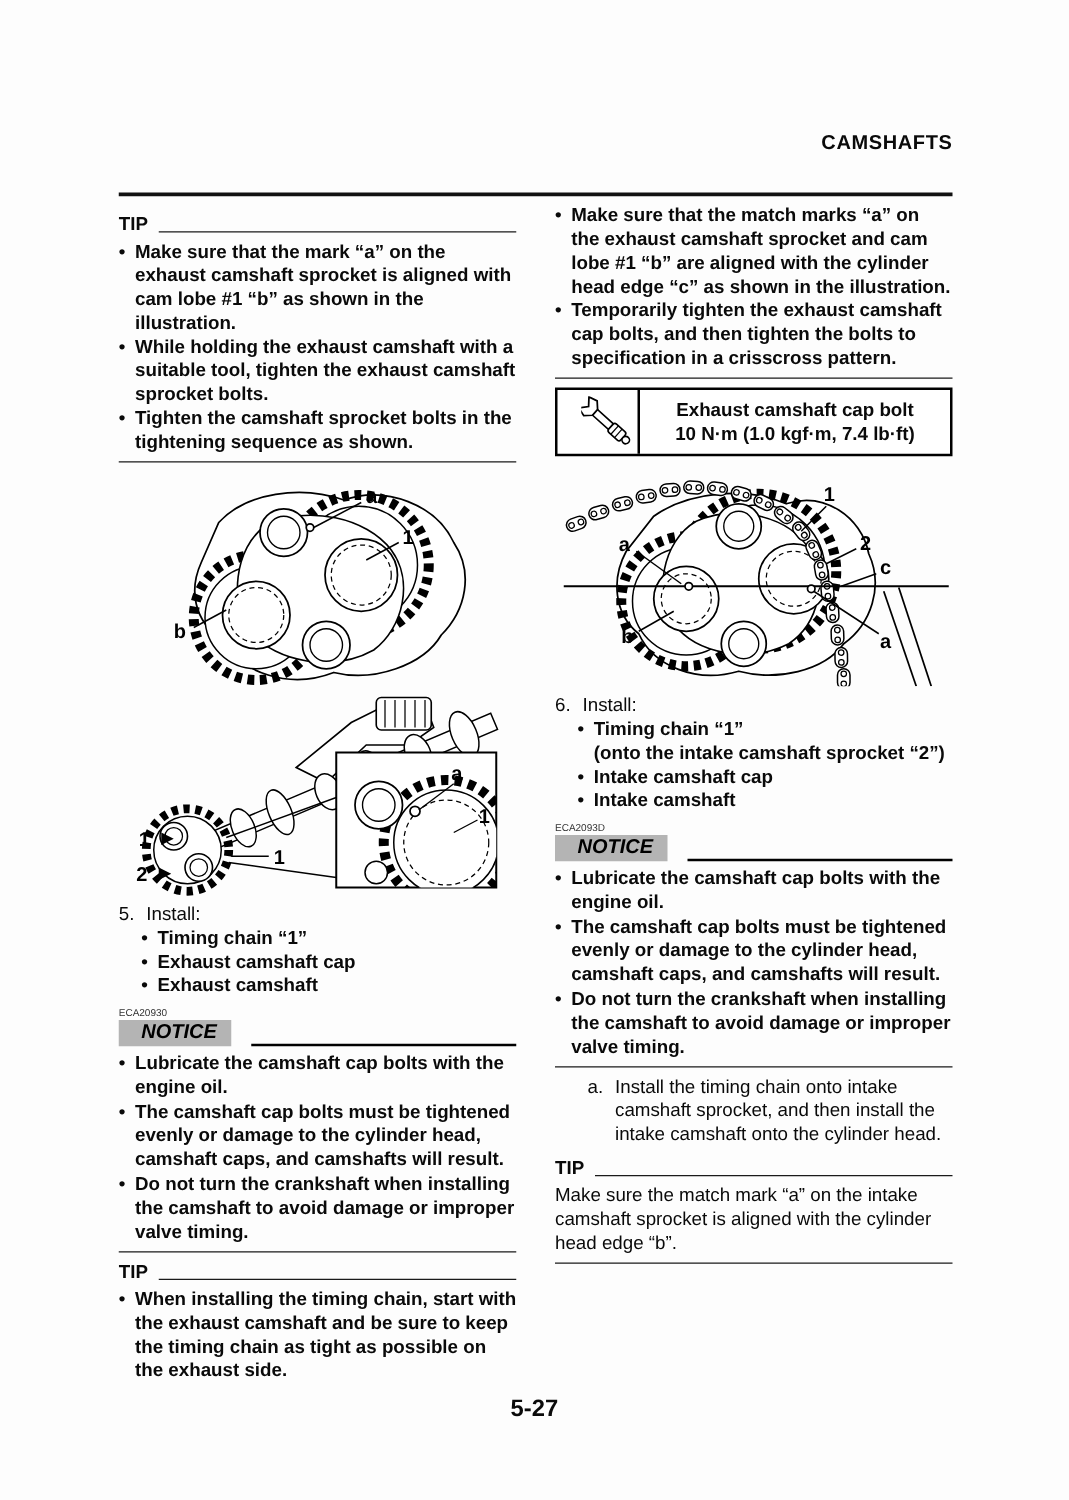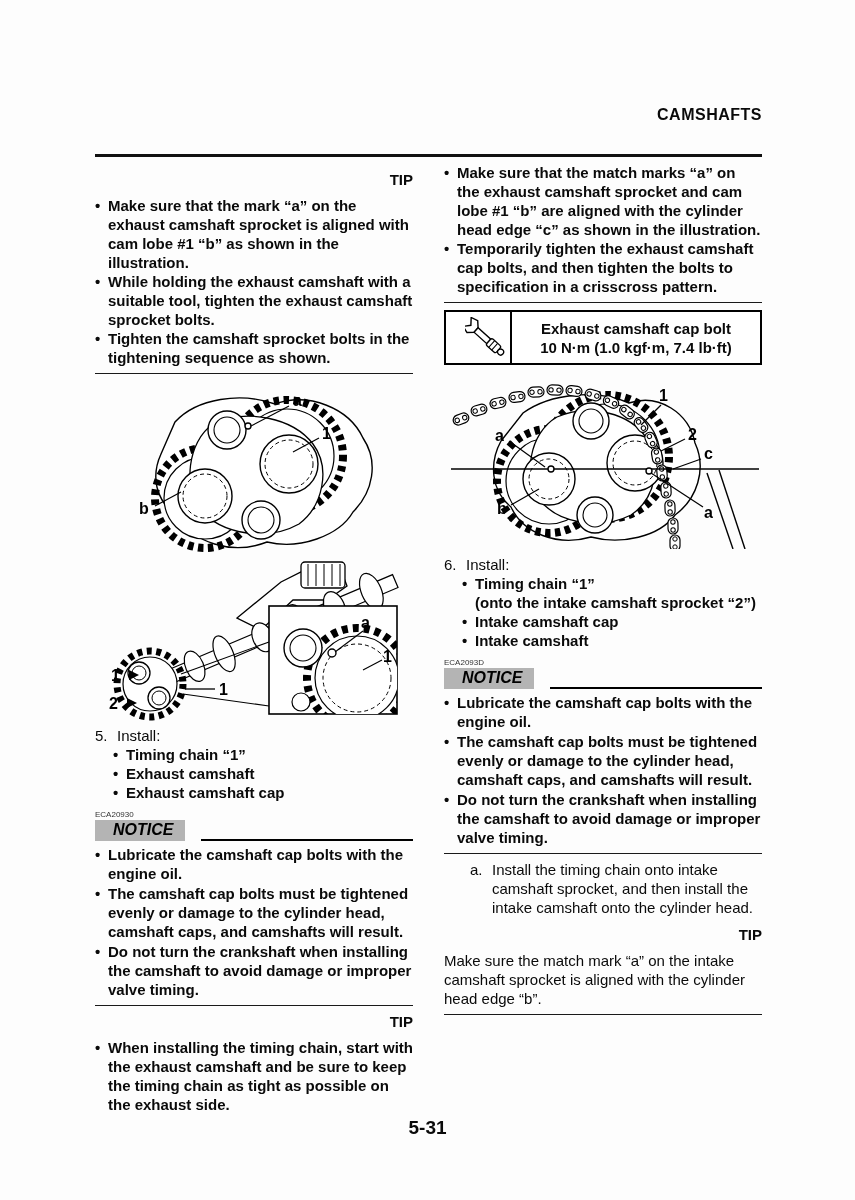--- a/index.html
+++ b/index.html
@@ -6,21 +6,21 @@
   body {
     width:855px; height:1200px; position:relative; background:#fdfdfd; color:#0a0a0a;
     font-family:"Liberation Sans", sans-serif; font-size:15px; line-height:19px;
   }
   .page-title { position:absolute; top:105px; right:93px; font-size:16px; font-weight:bold; letter-spacing:.5px; }
   .header-rule { position:absolute; top:154px; left:95px; width:667px; height:3px; background:#111; }
   .col { position:absolute; width:318px; }
   .col-left  { left:95px;  top:170px; }
   .col-right { left:444px; top:163px; }
 
-  .tip-head { display:flex; align-items:flex-end; font-weight:bold; margin-bottom:3px;flex-direction:column; }
+  .tip-head { display:flex; align-items:flex-end; font-weight:bold; margin-bottom:3px; }
   .tip-head .rule-fill { flex:1; border-bottom:1.6px solid #1a1a1a; margin:0 0 3px 9px; }
 
   .bullet { display:flex;font-weight:bold; }
   .bullet::before { content:"•"; width:13px; flex:none; font-weight:bold; }
   .bold-bullets .bullet { font-weight:bold; margin-bottom:1px; }
 
   .thin-rule { border-bottom:1.7px solid #1a1a1a; margin:6px 0; }
 
   .step-head { display:flex; }
   .step-head .num { width:22px; flex:none; }
@@ -157,24 +157,24 @@
     <span class="num">5.</span>
     <span>Install:</span>
   </div>
   <div class="step-items">
     <div class="bullet">
       <span>
         <div>Timing chain “1”</div>
       </span>
     </div>
     <div class="bullet">
+        <span>Exhaust camshaft cap</span>
+      </div>
+    <div class="bullet">
         <span>Exhaust camshaft</span>
-      </div>
-    <div class="bullet">
-        <span>Exhaust camshaft cap</span>
       </div>
   </div>
 
   <div class="code">ECA20930</div>
   <div class="notice-head">
     <span class="notice-badge">NOTICE</span>
     <span class="rule-fill"></span>
   </div>
   <div class="bold-bullets">
     <div class="bullet">
@@ -341,13 +341,13 @@
   <div class="tip-head" style="margin-top:8px;">
     <span>TIP</span>
     <span class="rule-fill"></span>
   </div>
   <div>Make sure the match mark “a” on the intake camshaft sprocket is aligned with the cylinder head edge “b”.</div>
 
   <div class="thin-rule"></div>
 
 </div>
 
-<div class="page-num">5-31</div>
+<div class="page-num">5-27</div>
 
 </body></html>

